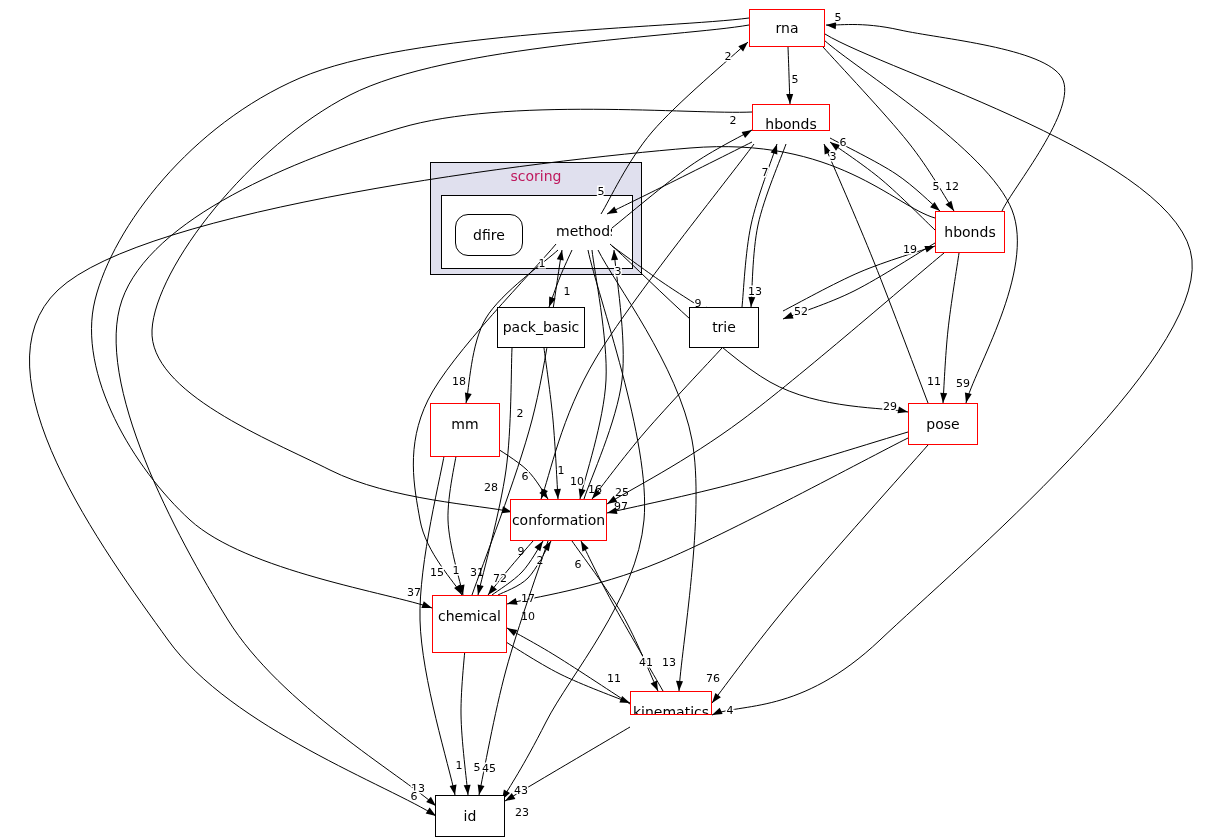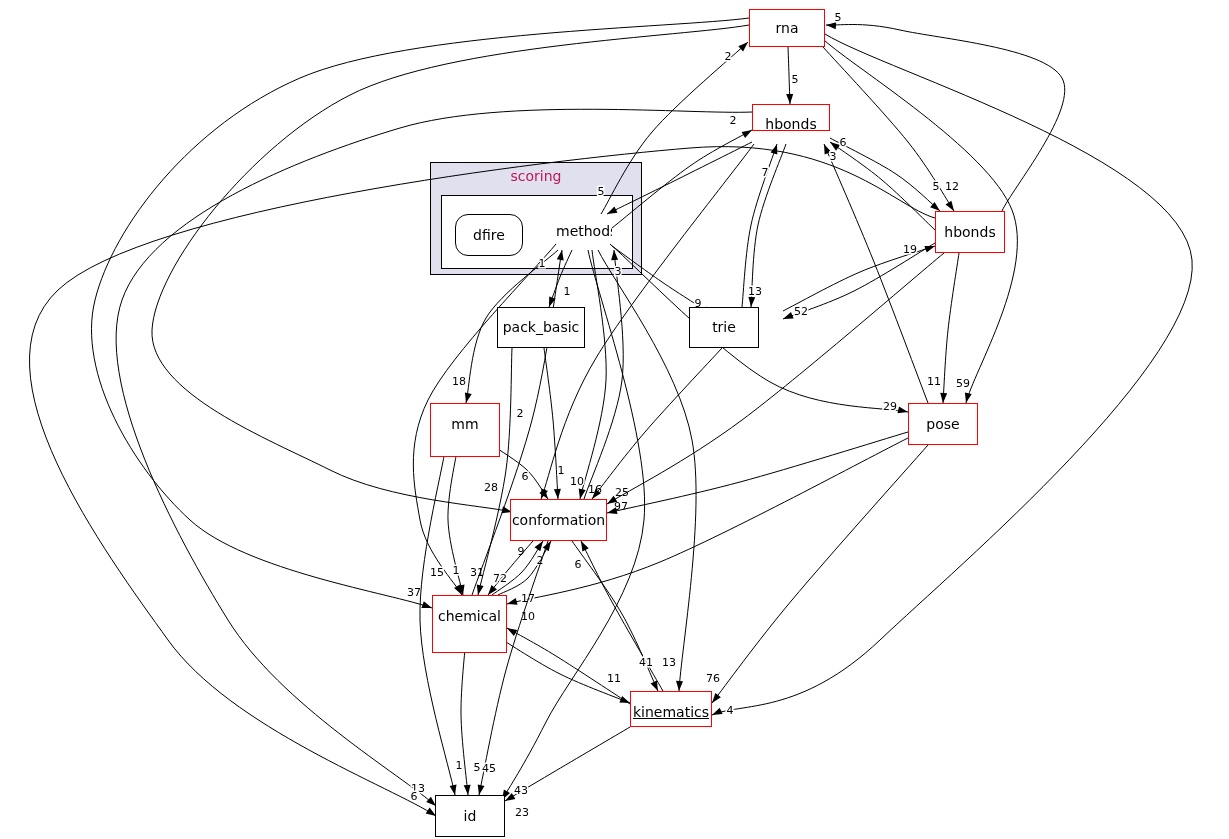--- a/index.html
+++ b/index.html
@@ -189,16 +189,16 @@
       <div class="node red" style="left: 752px; top: 104px; width: 78px; height: 27px; line-height: 38px;">hbonds</div>
       <div class="node black" style="left: 455px; top: 214px; width: 68px; height: 42px; line-height: 40px; border-radius: 13px;">dfire</div>
       <div class="node none" style="left: 556px; top: 214px; width: 56px; height: 36px; line-height: 34px;">methods</div>
       <div class="node red" style="left: 935px; top: 211px; width: 70px; height: 42px; line-height: 40px;">hbonds</div>
       <div class="node black" style="left: 689px; top: 307px; width: 70px; height: 41px; line-height: 39px;">trie</div>
       <div class="node black" style="left: 497px; top: 307px; width: 88px; height: 41px; line-height: 39px;">pack_basic</div>
       <div class="node red" style="left: 430px; top: 403px; width: 70px; height: 54px; line-height: 40px;">mm</div>
       <div class="node red" style="left: 908px; top: 403px; width: 70px; height: 42px; line-height: 40px;">pose</div>
       <div class="node red" style="left: 510px; top: 499px; width: 97px; height: 42px; line-height: 40px;">conformation</div>
       <div class="node red" style="left: 432px; top: 595px; width: 75px; height: 58px; line-height: 40px;">chemical</div>
-      <div class="node red" style="left: 630px; top: 691px; width: 82px; height: 36px; line-height: 40px; text-decoration: underline;">kinematics</div>
+      <div class="node red" style="left: 630px; top: 691px; width: 82px; height: 24px; line-height: 40px; text-decoration: underline;">kinematics</div>
       <div class="node black" style="left: 435px; top: 795px; width: 70px; height: 42px; line-height: 40px;">id</div>
     </div>
 </div>
 
 </body></html>

